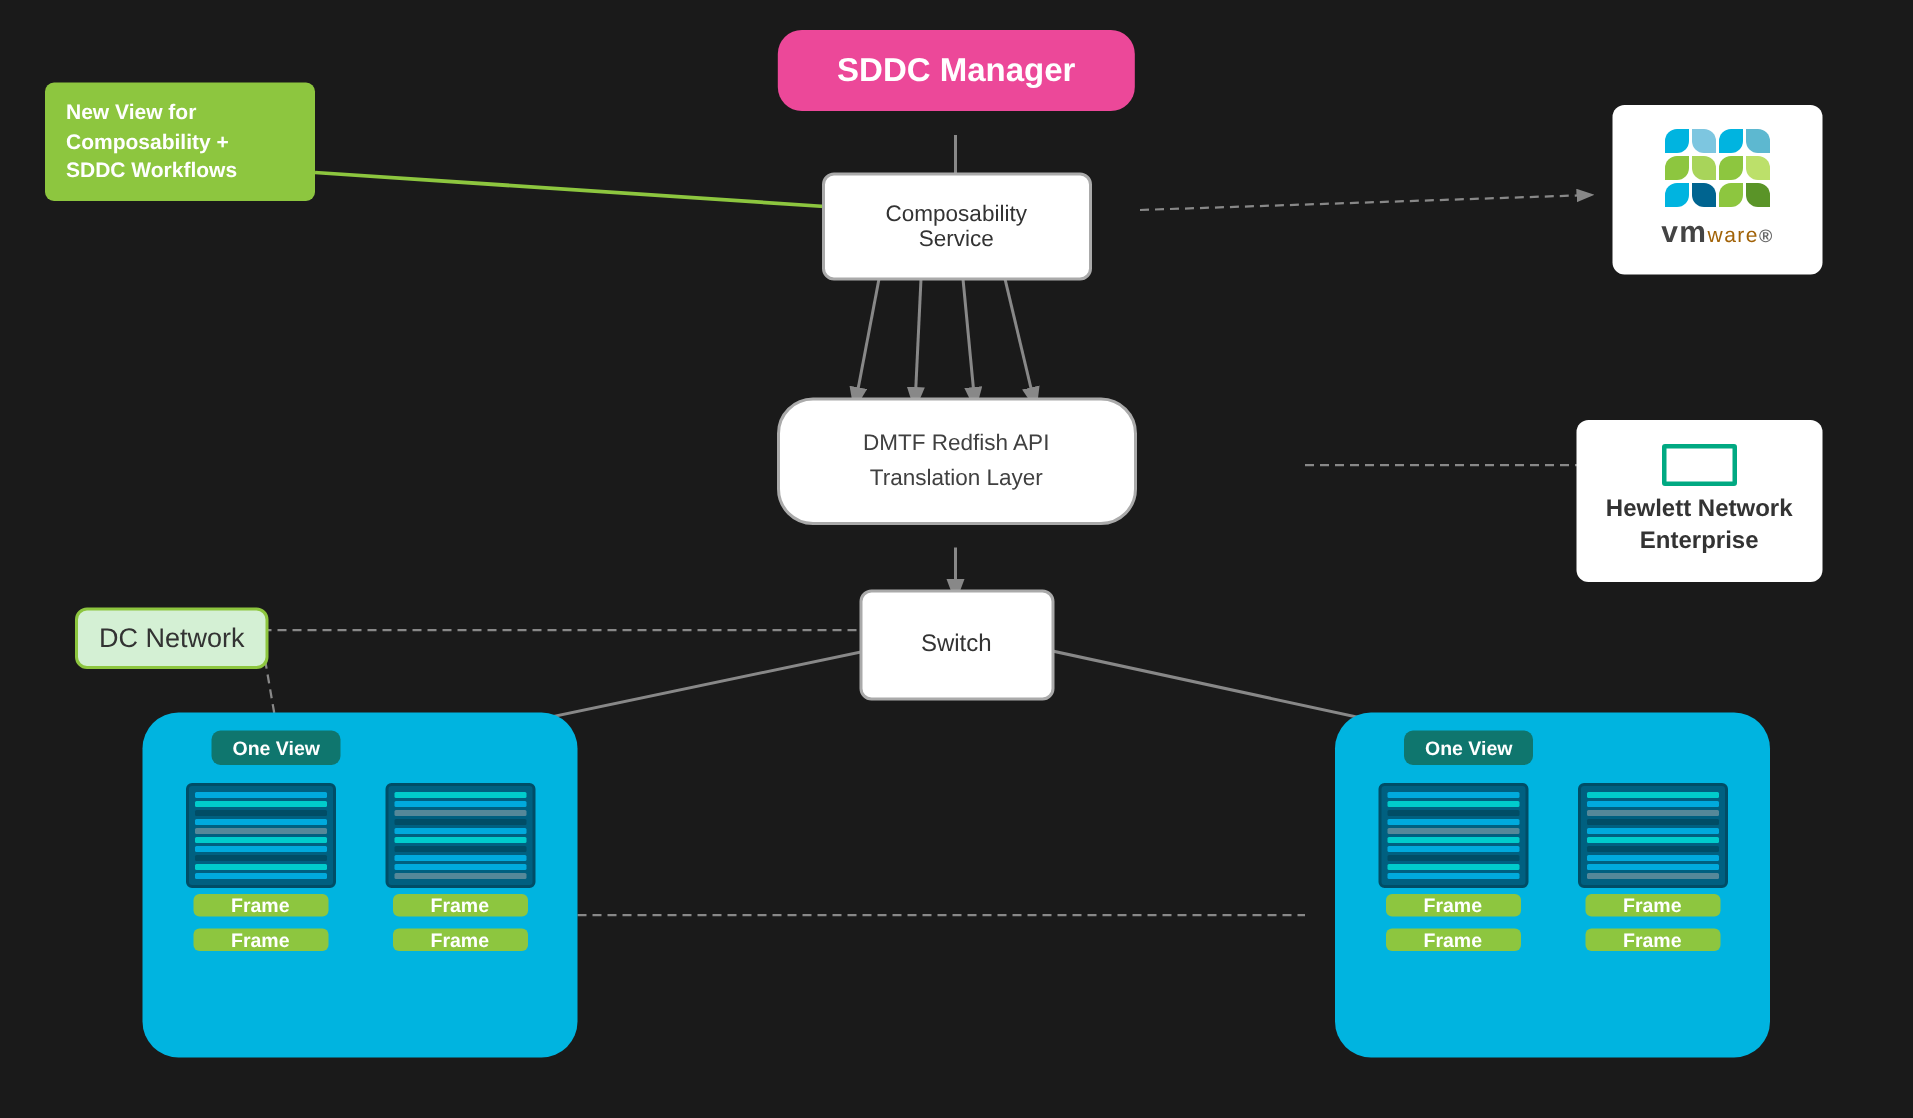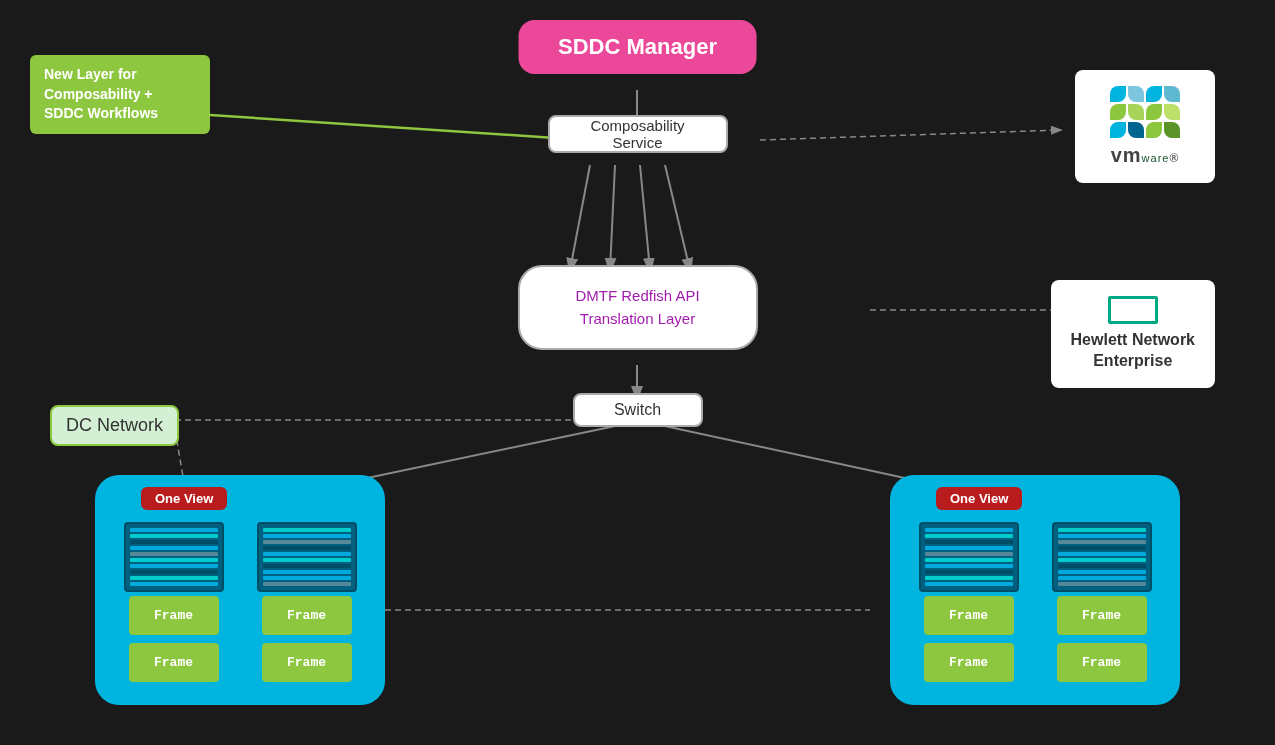--- a/index.html
+++ b/index.html
@@ -47,21 +47,21 @@
 
     
     .composability-service {
       position: absolute;
       top: 115px;
       left: 50%;
       transform: translateX(-50%);
       background: white;
       border: 2px solid #aaa;
       border-radius: 8px;
-      padding: 0 30px;
+      padding: 17px 30px;
       text-align: center;
       color: #333;
       font-size: 15px;
       white-space: nowrap;
       min-width: 180px;
     }
 
     
     .annotation-box {
       position: absolute;
@@ -81,21 +81,21 @@
     .dmtf-box {
       position: absolute;
       top: 265px;
       left: 50%;
       transform: translateX(-50%);
       background: white;
       border: 2px solid #aaa;
       border-radius: 24px;
       padding: 18px 40px;
       text-align: center;
-      color: #a21caf;
+      color: #404040;
       font-size: 15px;
       line-height: 1.5;
       min-width: 240px;
     }
 
     
     .vmware-logo {
       position: absolute;
       top: 70px;
       right: 60px;
@@ -159,21 +159,21 @@
 
     
     .switch-box {
       position: absolute;
       top: 393px;
       left: 50%;
       transform: translateX(-50%);
       background: white;
       border: 2px solid #aaa;
       border-radius: 8px;
-      padding: 6px 30px;
+      padding: 26px 30px;
       text-align: center;
       color: #333;
       font-size: 16px;
       white-space: nowrap;
       min-width: 130px;
     }
 
     
     .dc-network {
       position: absolute;
@@ -184,21 +184,21 @@
       border-radius: 8px;
       padding: 8px 14px;
       text-align: center;
       color: #333;
       font-size: 18px;
       white-space: nowrap;
     }
 
     
     .one-view-label {
-      background: #b91c1c;
+      background: #0f766e;
       border-radius: 6px;
       padding: 4px 14px;
       color: white;
       font-size: 13px;
       font-weight: bold;
       display: inline-block;
       white-space: nowrap;
     }
 
     
@@ -273,28 +273,27 @@
     }
 
     .rack-line.blue { background: #00aadd; }
     .rack-line.teal { background: #00cccc; }
     .rack-line.dark { background: #004d66; }
     .rack-line.gray { background: #558899; }
 
     .frame-label {
       background: #8dc63f;
       border-radius: 4px;
-      padding: 12px 14px;
+      padding: 0 14px;
       color: white;
       font-size: 13px;
       font-weight: bold;
       white-space: nowrap;
       width: 90px;
       text-align: center;
-      font-family: Liberation Mono, monospace;
     }
   </style>
 </head>
 <body>
 
 <div class="diagram-container">
 
   <svg class="connections-svg">
 
     <line x1="637" y1="90" x2="637" y2="120" stroke="#888" stroke-width="2"></line>
@@ -323,21 +322,21 @@
     <line x1="210" y1="115" x2="555" y2="138" stroke="#8dc63f" stroke-width="2.5"></line>
 
     <defs>
       <marker id="arrowGray" markerWidth="8" markerHeight="8" refX="6" refY="3" orient="auto">
         <path d="M0,0 L0,6 L8,3 z" fill="#888"></path>
       </marker>
     </defs>
   </svg>
 
   <div class="annotation-box">
-    <span>New Layer for
+    <span>New View for
 Composability +
 SDDC Workflows</span>
   </div>
 
   <div class="sddc-manager">
     <span>SDDC Manager</span>
   </div>
 
   <div class="composability-service">
     <span>Composability<br>Service</span>
@@ -356,21 +355,21 @@
       <div class="mosaic-piece" style="background:#8dc63f;"></div>
       <div class="mosaic-piece" style="background:#a8d45a; transform:rotate(90deg);"></div>
       <div class="mosaic-piece" style="background:#8dc63f; transform:rotate(180deg);"></div>
       <div class="mosaic-piece" style="background:#bce06a; transform:rotate(270deg);"></div>
       <div class="mosaic-piece" style="background:#00b4e0;"></div>
       <div class="mosaic-piece" style="background:#006490; transform:rotate(90deg);"></div>
       <div class="mosaic-piece" style="background:#8dc63f; transform:rotate(180deg);"></div>
       <div class="mosaic-piece" style="background:#5a9428; transform:rotate(270deg);"></div>
     </div>
     <div class="vmware-text">
-      <span style="font-weight:700;color:#444;">vm</span><span style="font-weight:400;font-size:11px;color:#14532d;">ware</span><span style="font-size:12px;color:#666;">®</span>
+      <span style="font-weight:700;color:#444;">vm</span><span style="font-weight:400;font-size:14px;color:#a16207;">ware</span><span style="font-size:12px;color:#666;">®</span>
     </div>
   </div>
 
   <div class="hpe-logo">
     <div class="hpe-rect"></div>
     <div class="hpe-text">
       <strong>Hewlett Network</strong><br>Enterprise
     </div>
   </div>
 

